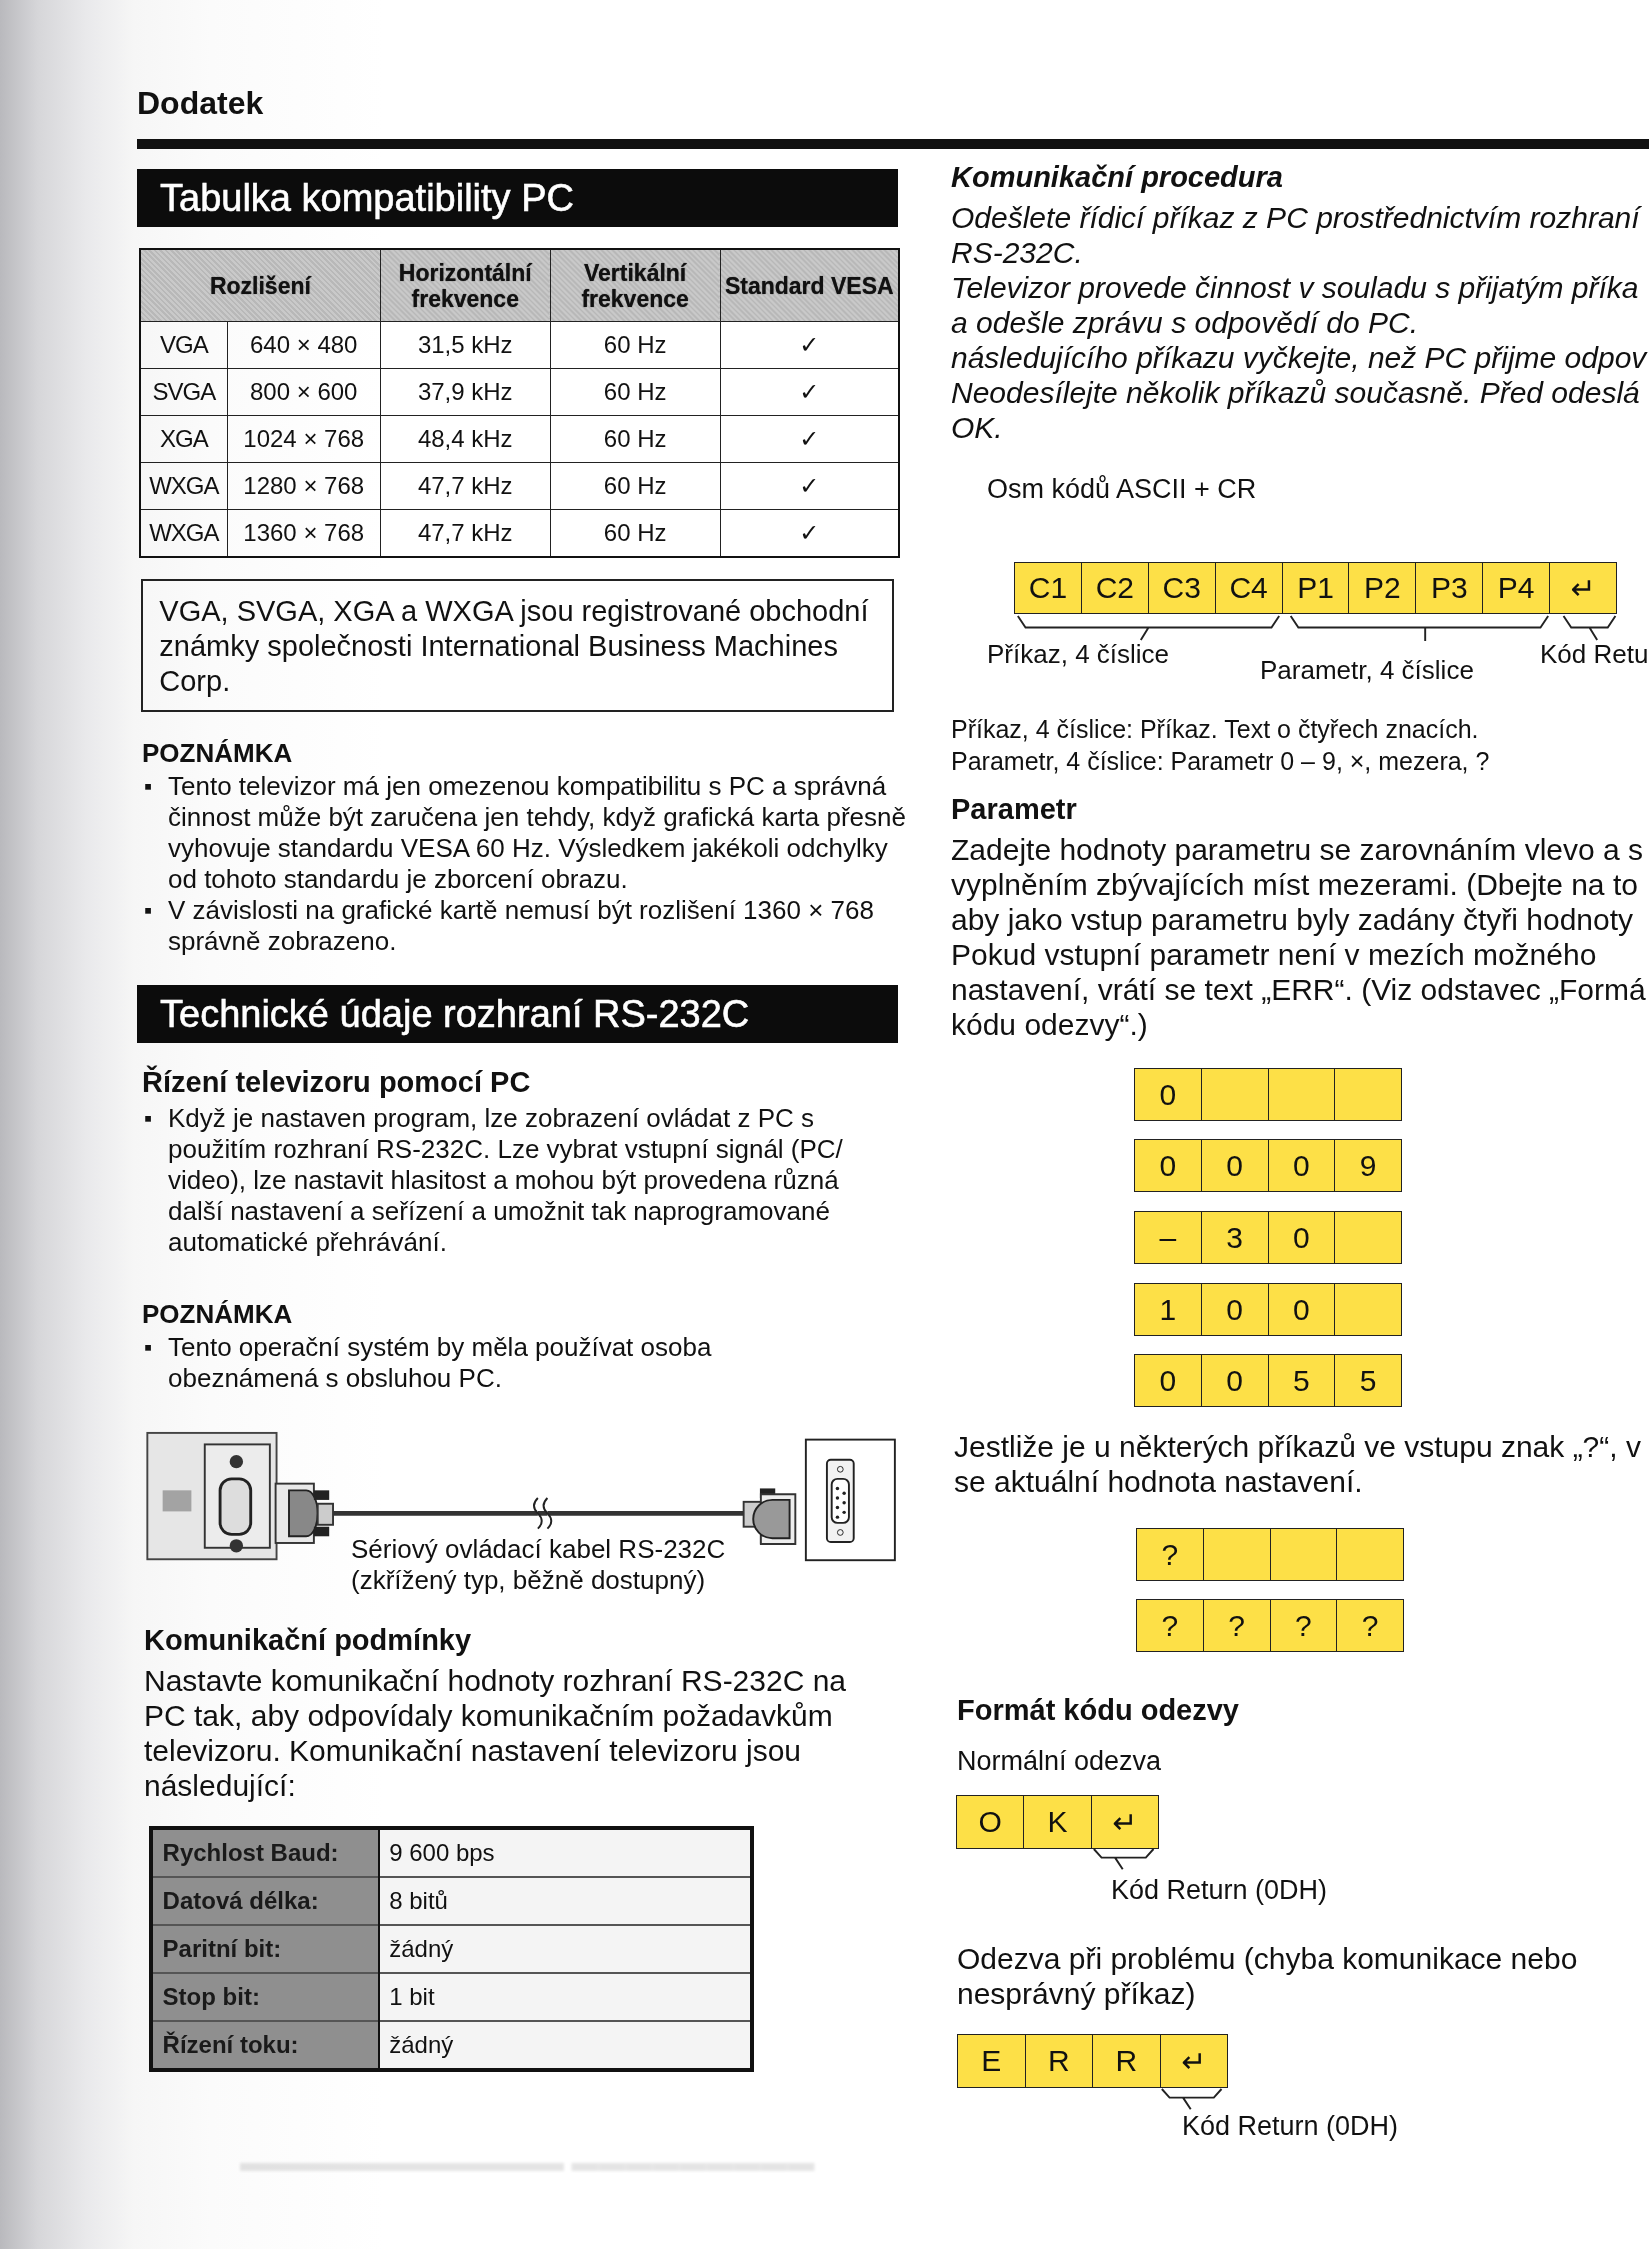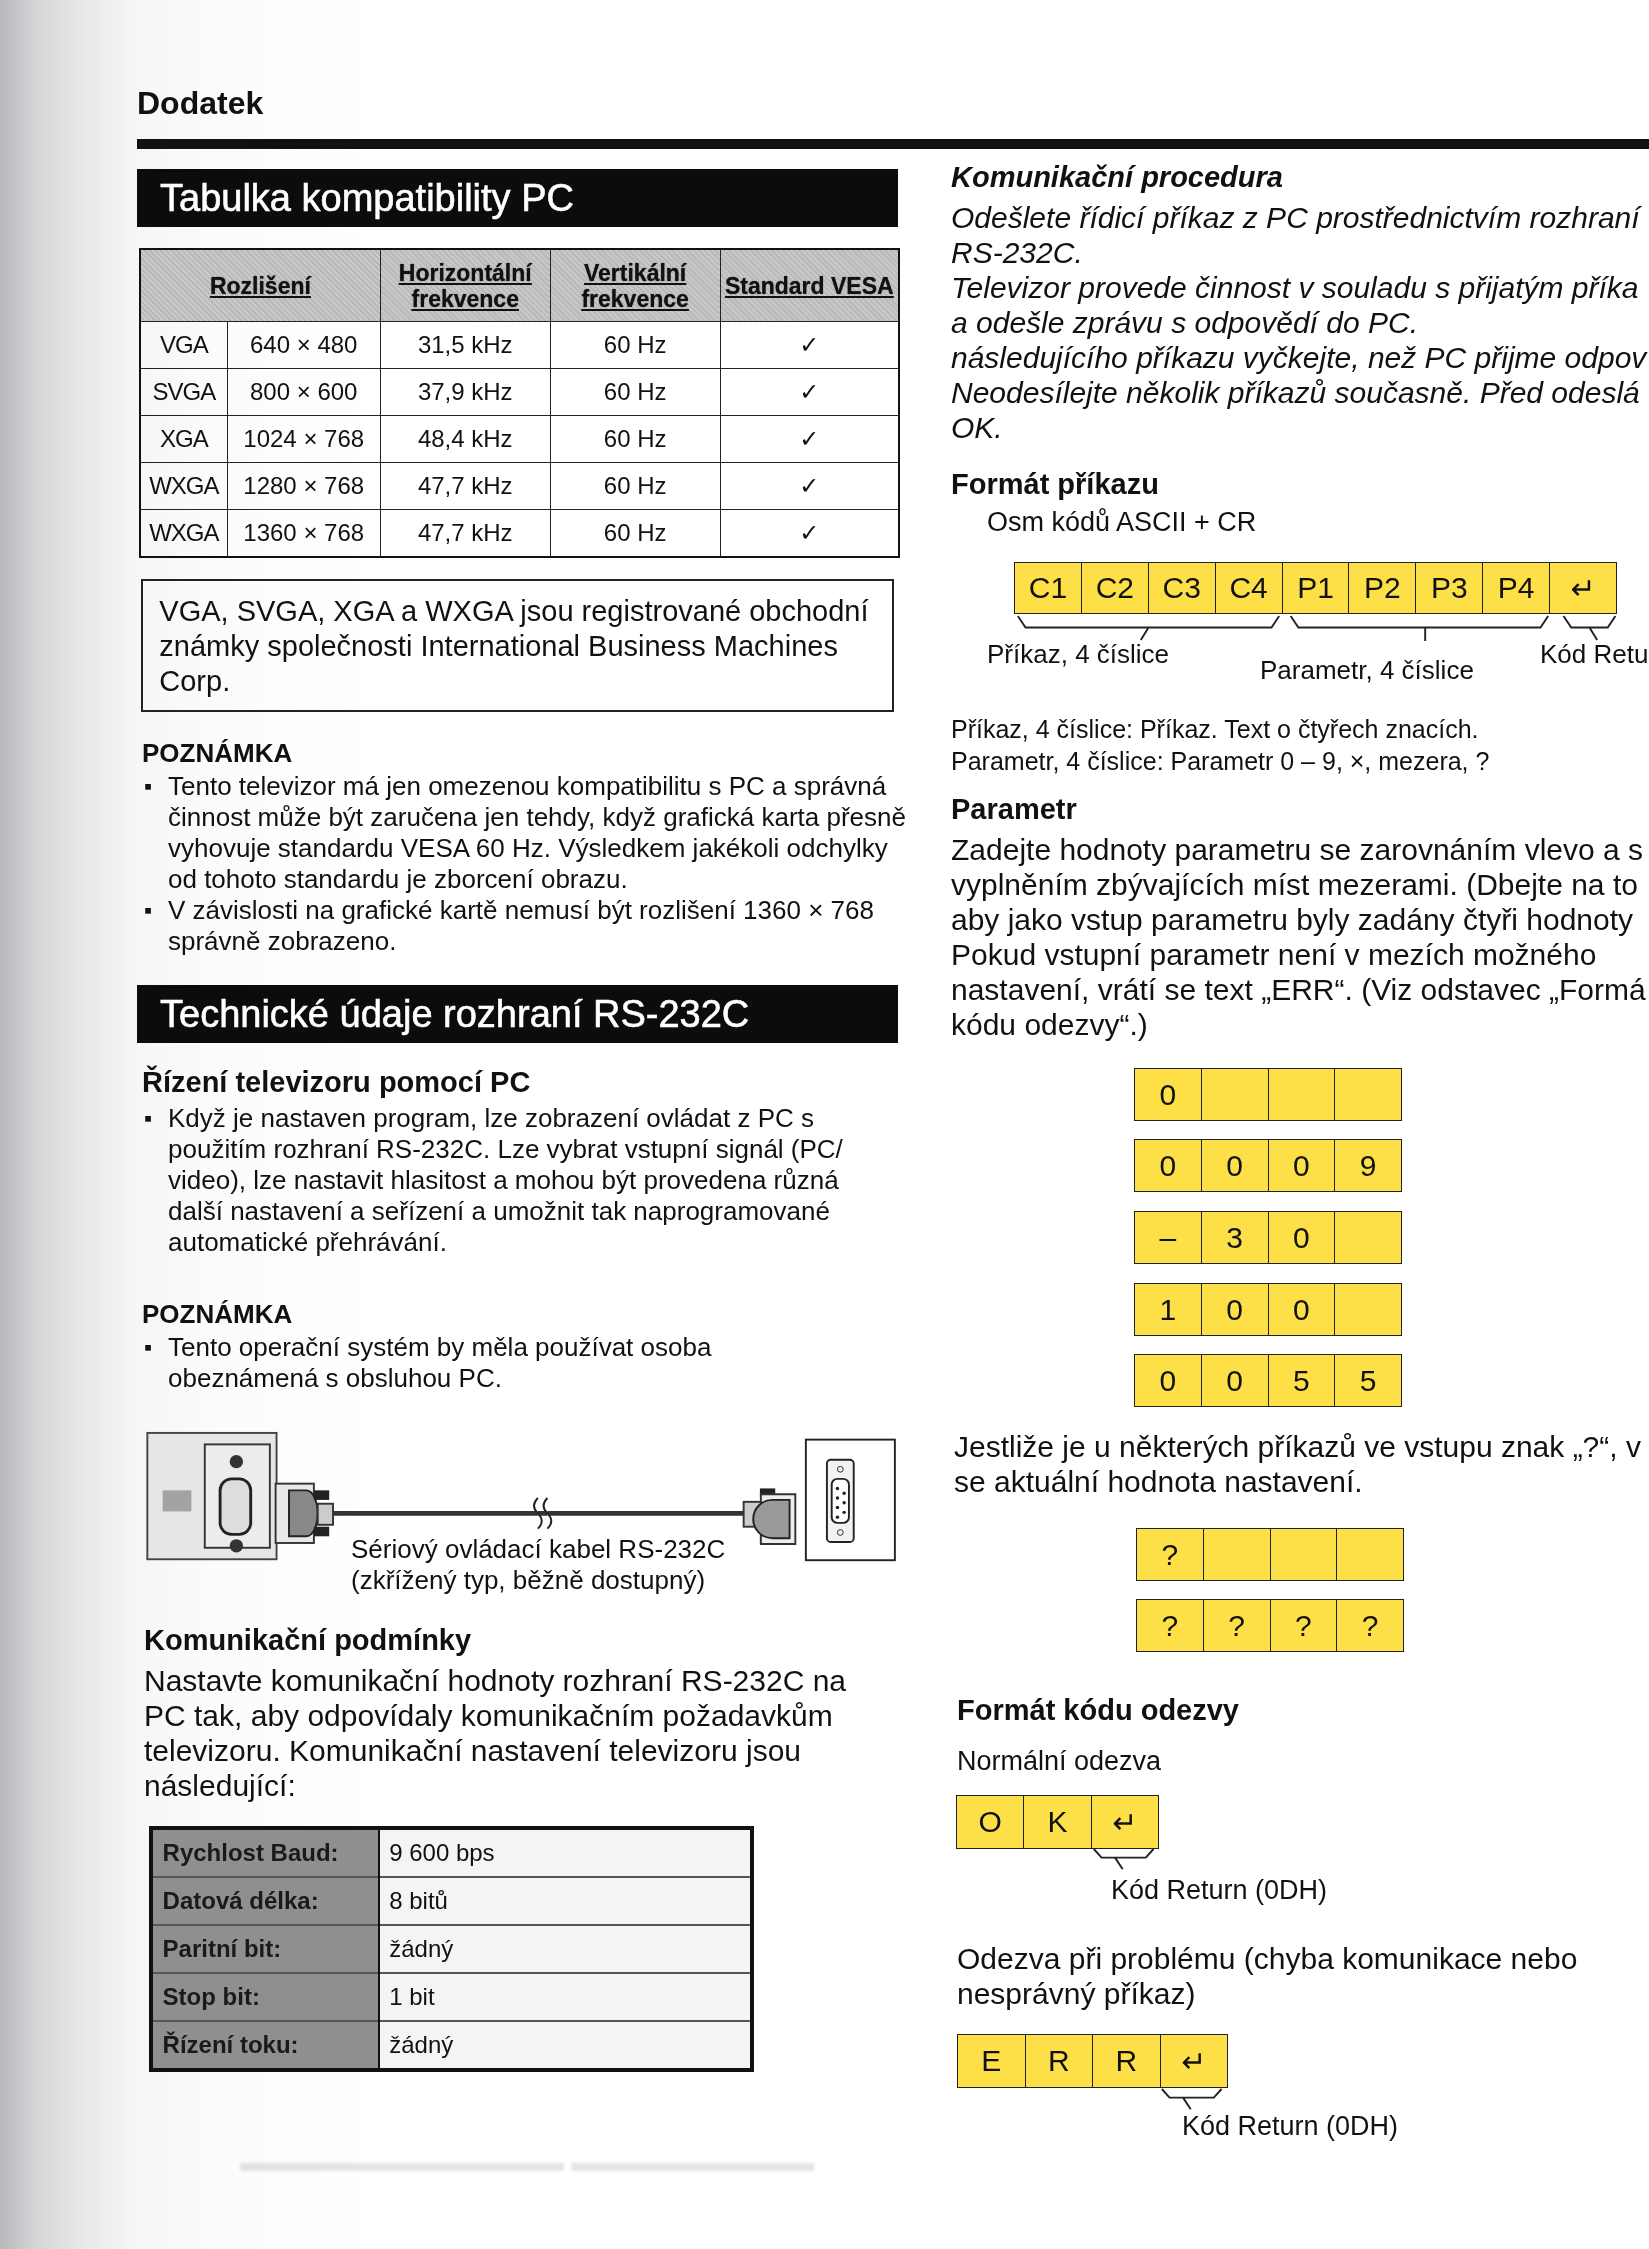--- a/index.html
+++ b/index.html
@@ -9,21 +9,21 @@
     font-family: "Liberation Sans", sans-serif; color:#111;
   }
   .abs { position:absolute; }
   .page-title { left:137px; top:85px; font-size:32px; font-weight:bold; }
   .top-rule { left:137px; top:139px; width:1512px; height:9.6px; background:#111; }
   .sec-bar { background:#0c0c0c; color:#fff; font-size:38px; font-weight:normal; padding-left:23px; box-sizing:border-box; line-height:58px; -webkit-text-stroke:0.6px #fff; }
   .sec1 { left:137px; top:169px; width:761px; height:58px; }
   .sec2 { left:137px; top:985px; width:761px; height:58px; }
 
   table.compat { position:absolute; left:139px; top:248px; width:761px; border-collapse:collapse; border:2.9px solid #111; }
-  table.compat th { background: repeating-linear-gradient(45deg,#c9c9c9 0 1.9px,#b8b8b8 1.9px 3.8px); font-size:23px; font-weight:bold; line-height:26px; border:1.9px solid #222; height:69px; text-shadow:0 0 1px #333;text-decoration:underline; }
+  table.compat th { background: repeating-linear-gradient(45deg,#c9c9c9 0 1.9px,#b8b8b8 1.9px 3.8px); font-size:23px; font-weight:bold; line-height:26px; border:1.9px solid #222; height:69px; text-shadow:0 0 1px #333; }
   table.compat td { font-size:24px; text-align:center; border:1.9px solid #222; height:44px; }
   table.compat td.name { width:63px; font-size:24px; letter-spacing:-1px; }
   .check { font-size:29px; }
 
   .tm-box { left:141px; top:579px; width:753px; height:133px; border:2.9px solid #222; box-sizing:border-box; padding:13.4px 16.3px; font-size:29px; line-height:35px; }
 
   .note-h { font-size:26px; font-weight:bold; }
   .body-t { font-size:26px; line-height:31px; }
   .bullet-list { margin:0; padding:0; list-style:none; }
   .bullet-list li { position:relative; padding-left:26px; }
@@ -210,21 +210,20 @@
       <div>RS-232C.</div>
       <div>Televizor provede činnost v souladu s přijatým příka</div>
       <div>a odešle zprávu s odpovědí do PC.</div>
       <div>následujícího příkazu vyčkejte, než PC přijme odpov</div>
       <div>Neodesílejte několik příkazů současně. Před odeslá</div>
       <div>OK.</div>
     </div>
 </div>
 
 <div class="abs" style="left:951px; top:468px; width:698px;">
-  <div class="h2">Formát příkazu</div>
   <div class="rt" style="margin-left:36px; margin-top:3.8px; font-size:27px;">Osm kódů ASCII + CR</div>
 </div>
 
 <div class="cellrow" id="cmd-row" style="left:1014px; top:562px; width:603px; height:52px;">
     <div class="c">C1</div>
     <div class="c">C2</div>
     <div class="c">C3</div>
     <div class="c">C4</div>
     <div class="c">P1</div>
     <div class="c">P2</div>

